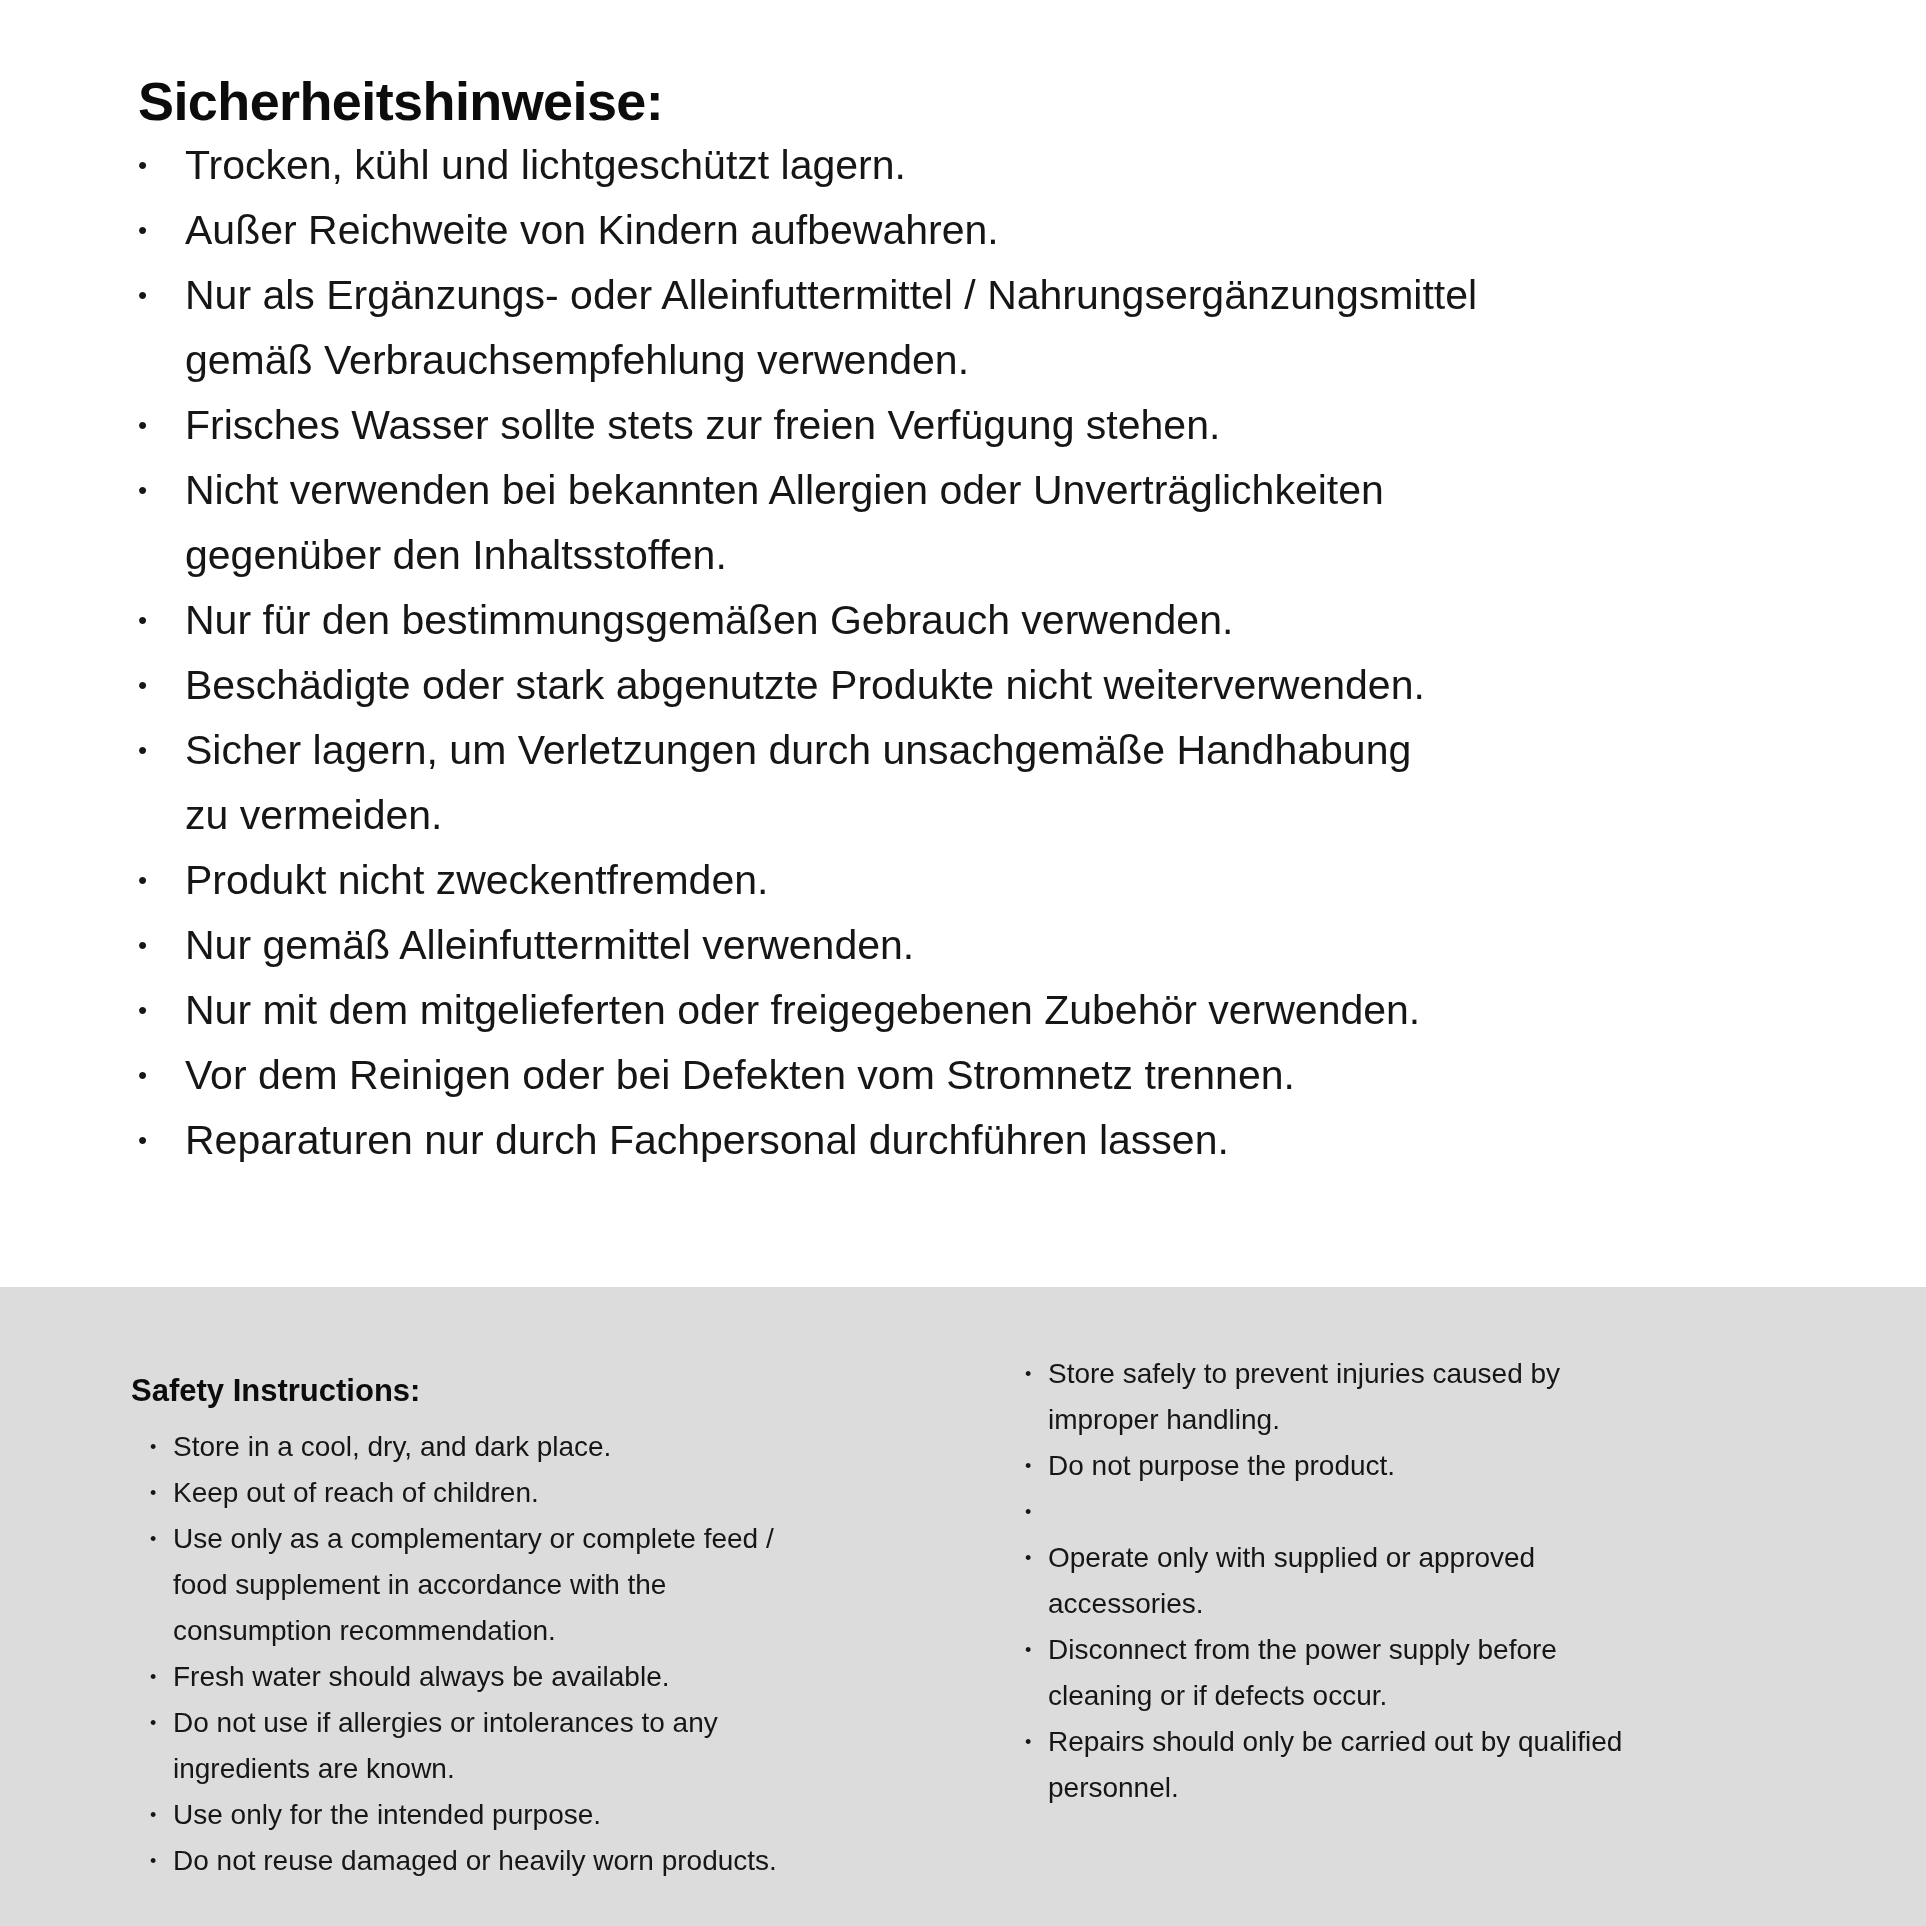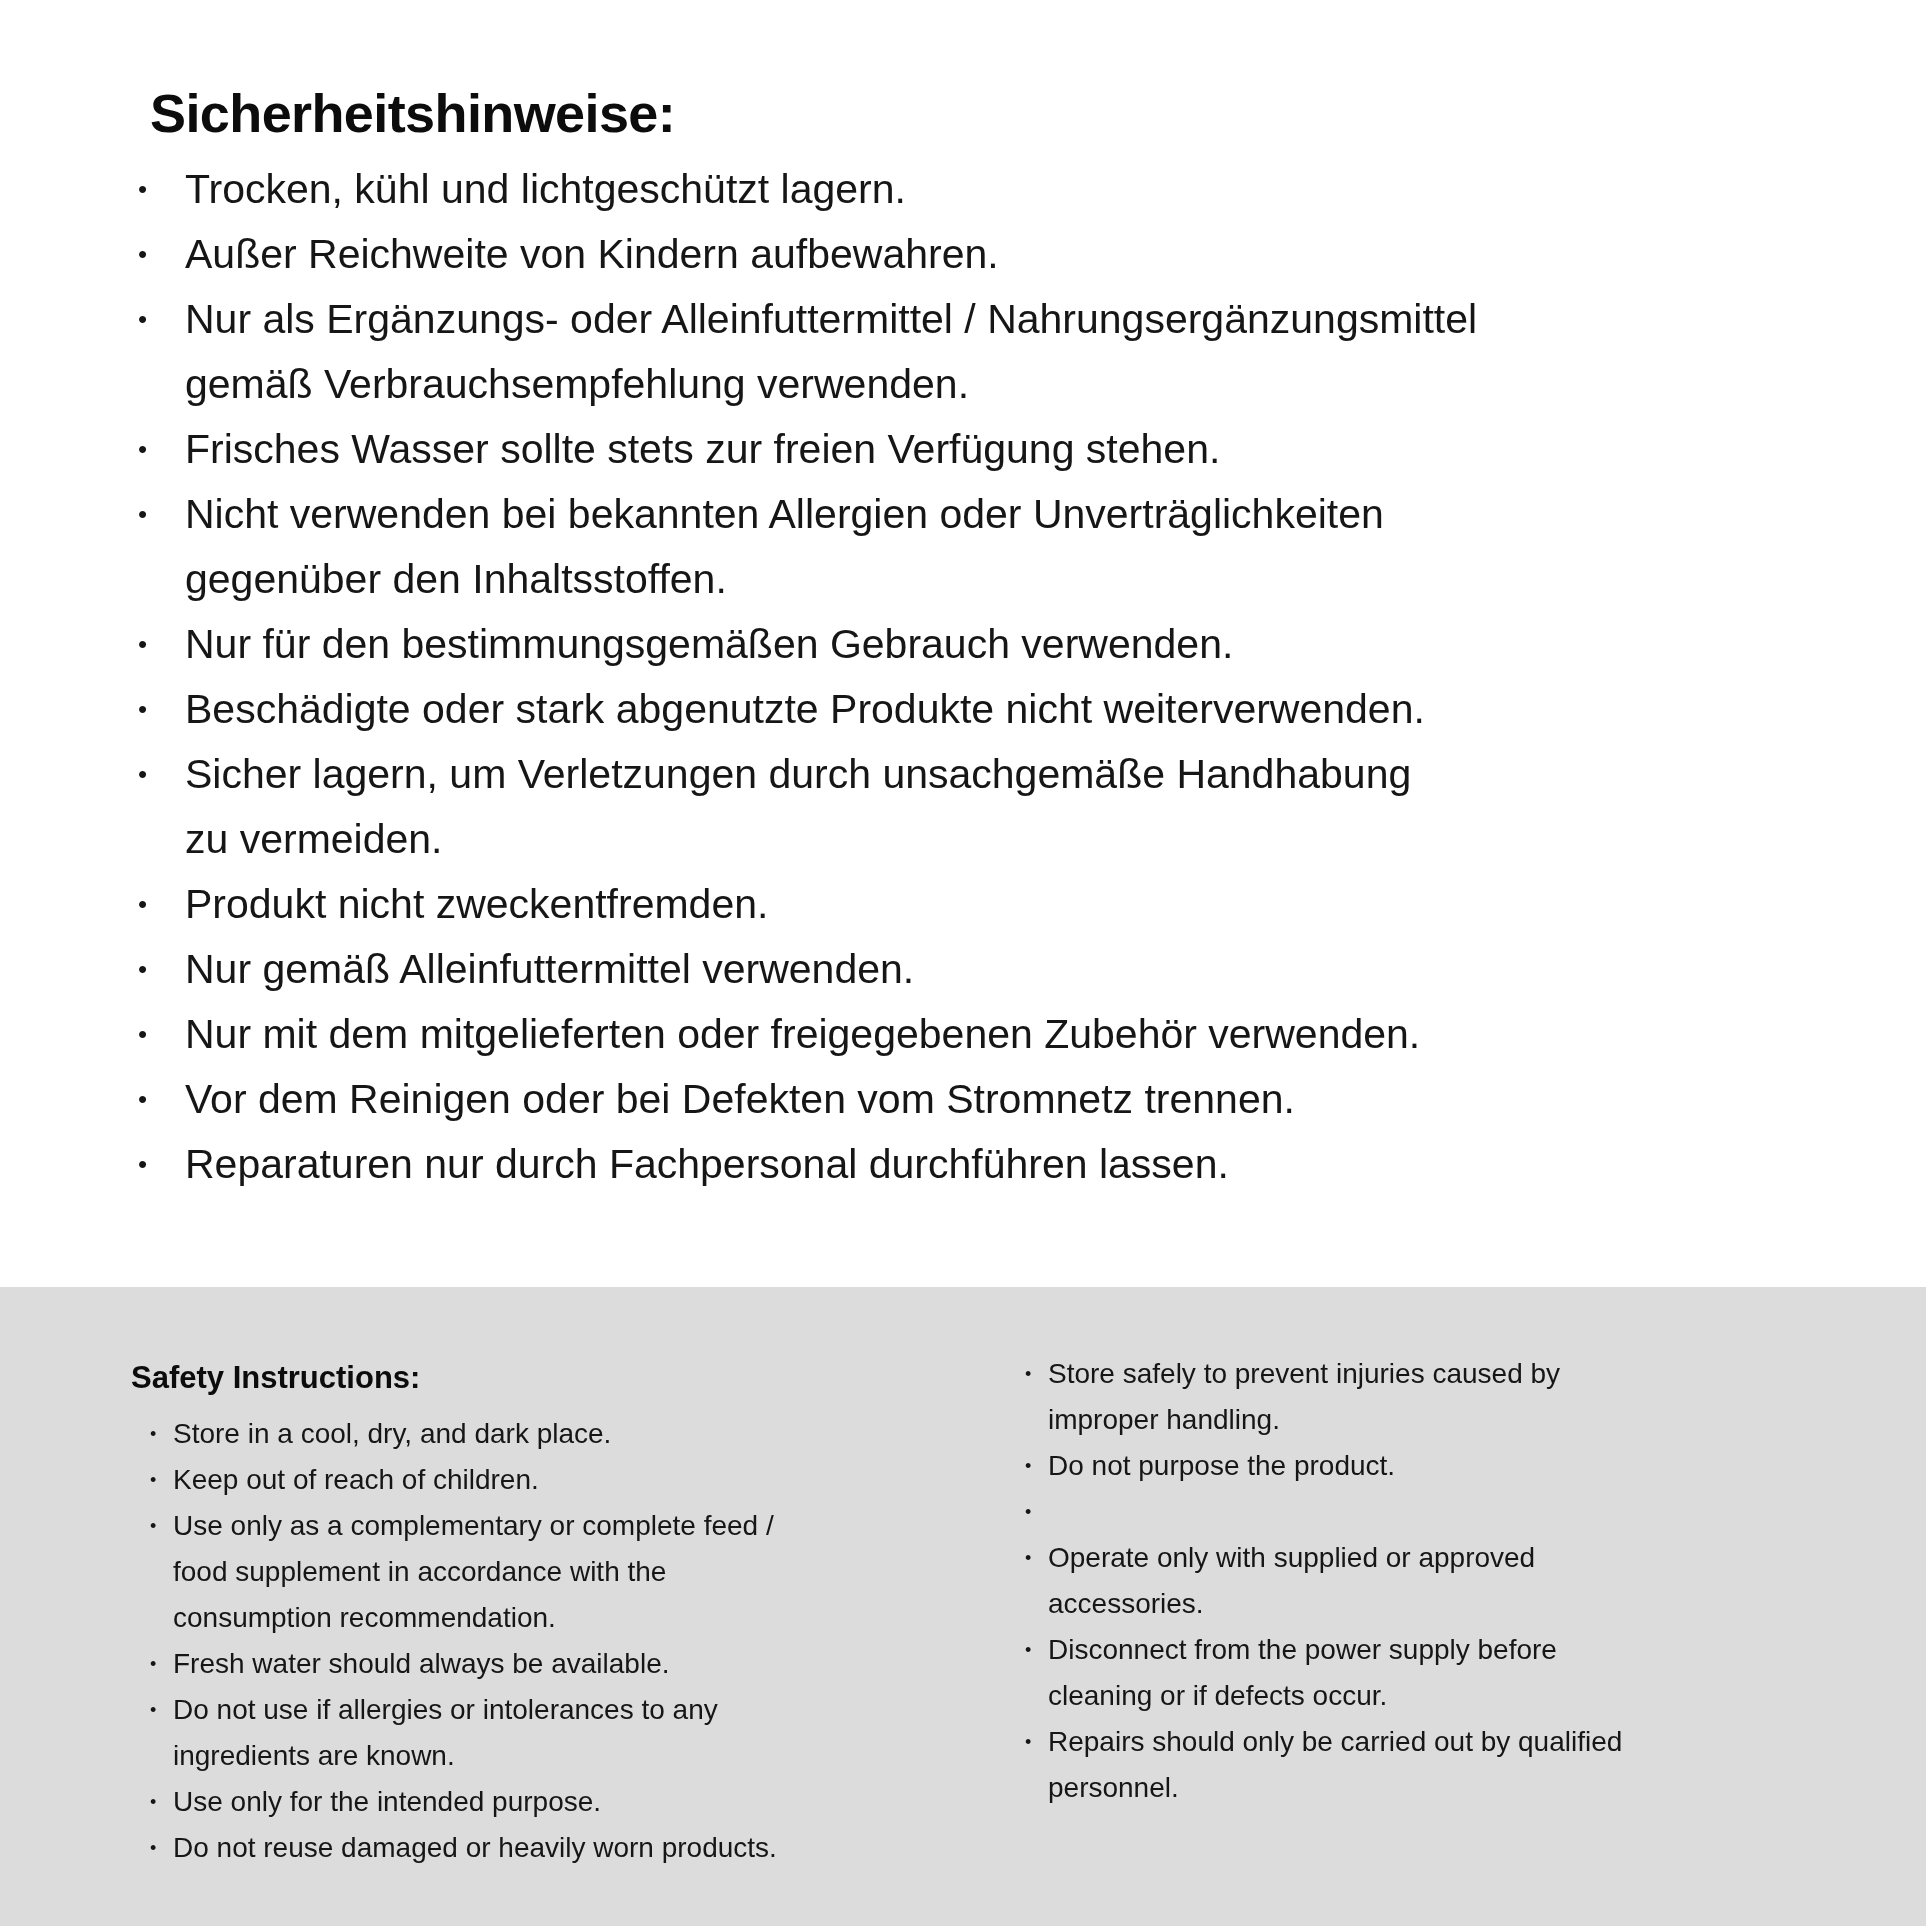--- a/index.html
+++ b/index.html
@@ -20,21 +20,21 @@
   
   .german-section{
     position:absolute;
     left:138px; top:69px;
     width:1734px;
   }
   .german-heading{
     font-size:54px;
     font-weight:700;
     line-height:64px;
-    margin:12px;
+    margin:0;
     color:#0c0c0c;
     letter-spacing:-0.6px;
   }
   ul.plain{list-style:none;margin:0;padding:0;}
   .german-list{
     margin-top:16.7px;
     padding-left:18px;
   }
   .german-list li{
     display:flex;
@@ -62,21 +62,21 @@
   }
   .col-right{
     position:absolute;
     left:1025px; top:64px;
     width:873px;
   }
   .english-heading{
     font-size:31px;
     font-weight:700;
     line-height:39px;
-    margin:0 0 14px 0;
+    margin:13px 0 14px 0;
     color:#0c0c0c;
   }
   .english-list li{
     display:flex;
     align-items:flex-start;
     font-size:28px;
     line-height:46px;
   }
   .english-list .bullet{
     flex:0 0 23px;

